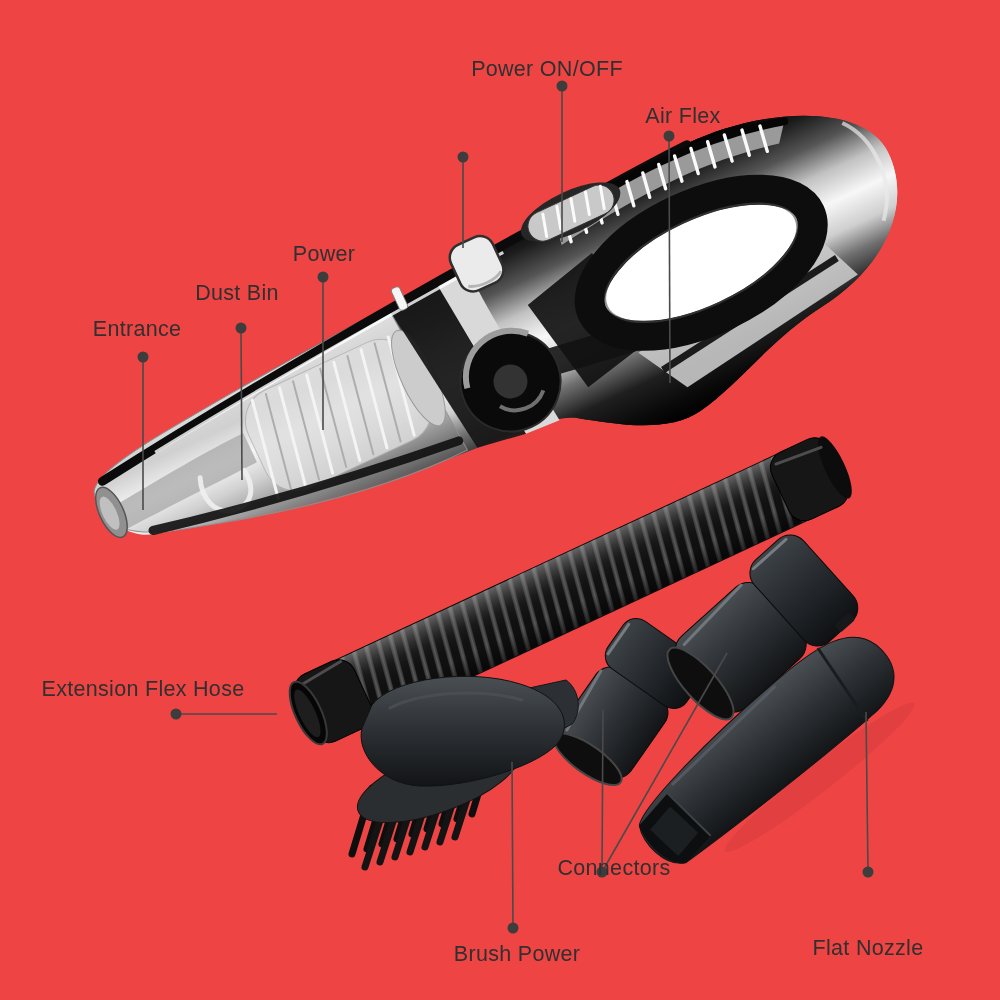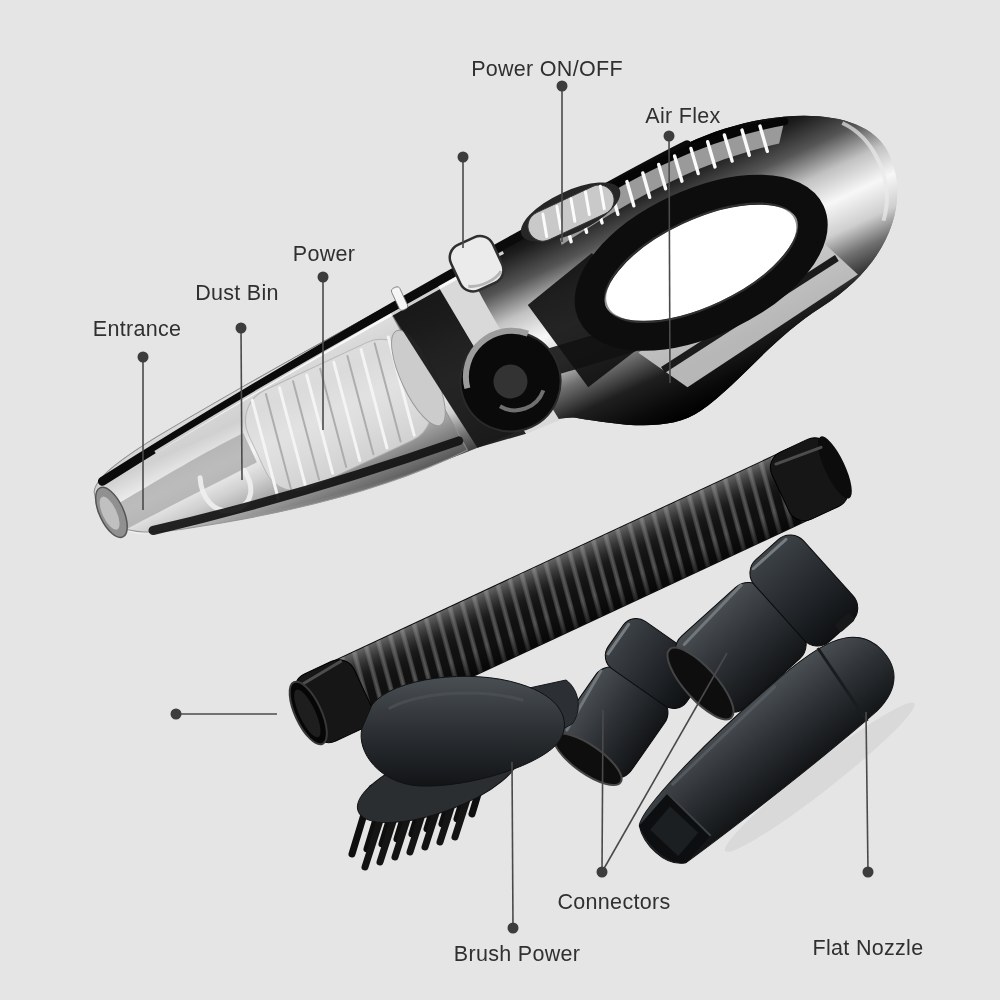--- a/index.html
+++ b/index.html
@@ -1,17 +1,17 @@
 <!DOCTYPE html>
 <html><head>
 <meta charset="utf-8">
 <style>
   html,body{margin:0;padding:0;background:#fff;}
   .stage{
-    position:relative;width:1000px;height:1000px;background:#e5e5e5;overflow:hidden;
+    position:relative;width:1000px;height:1000px;background:#ef4444;overflow:hidden;
     font-family:"Liberation Sans", sans-serif;
   }
   .stage svg{position:absolute;left:0;top:0;}
   .part-label{
     position:absolute;transform:translateX(-50%);
     font-size:21.5px;letter-spacing:.3px;color:#303030;white-space:nowrap;
     font-weight:400;
   }
 </style>
 </head>
@@ -289,16 +289,17 @@
     <circle cx="513" cy="928" r="5.5"></circle>
     <circle cx="868" cy="872" r="5.5"></circle>
   </g>
 </svg>
 
   <div class="part-label" style="left:547px;top:57px">Power ON/OFF</div>
   <div class="part-label" style="left:683px;top:104px">Air Flex</div>
   <div class="part-label" style="left:324px;top:242px">Power</div>
   <div class="part-label" style="left:237px;top:281px">Dust Bin</div>
   <div class="part-label" style="left:137px;top:317px">Entrance</div>
-  <div class="part-label" style="left:614px;top:890px">Connectors</div>
+  <div class="part-label" style="left:143px;top:677px">Extension Flex Hose</div>
+  <div class="part-label" style="left:614px;top:856px">Connectors</div>
   <div class="part-label" style="left:517px;top:942px">Brush Power</div>
   <div class="part-label" style="left:868px;top:936px">Flat Nozzle</div>
 </div>
 
 </body></html>

